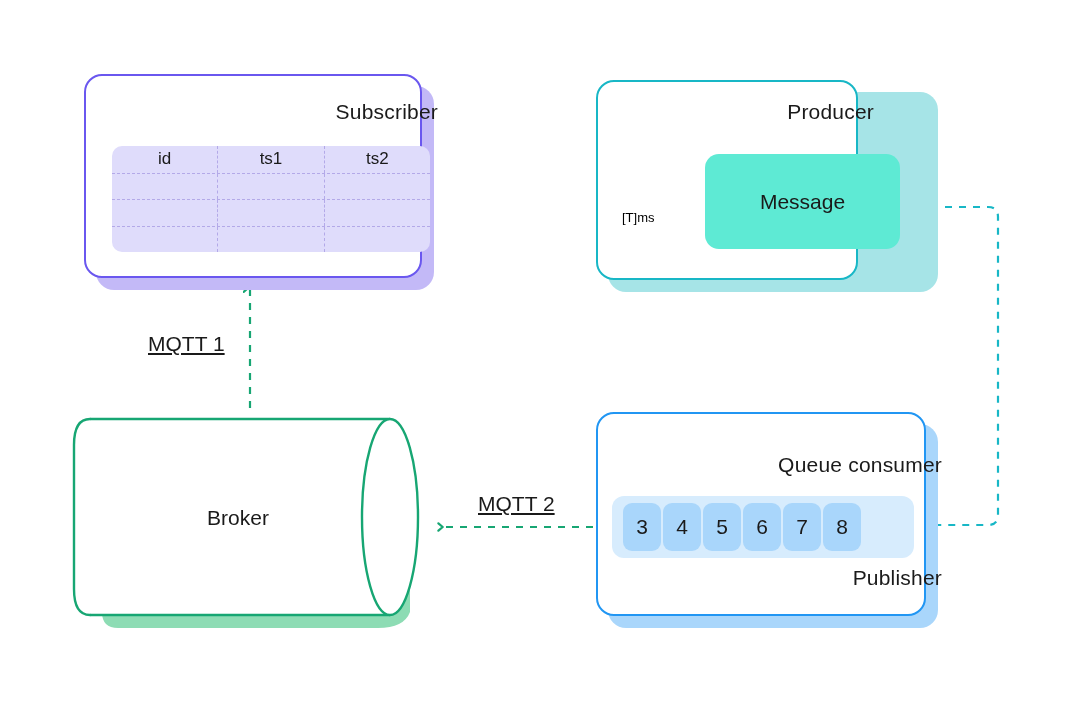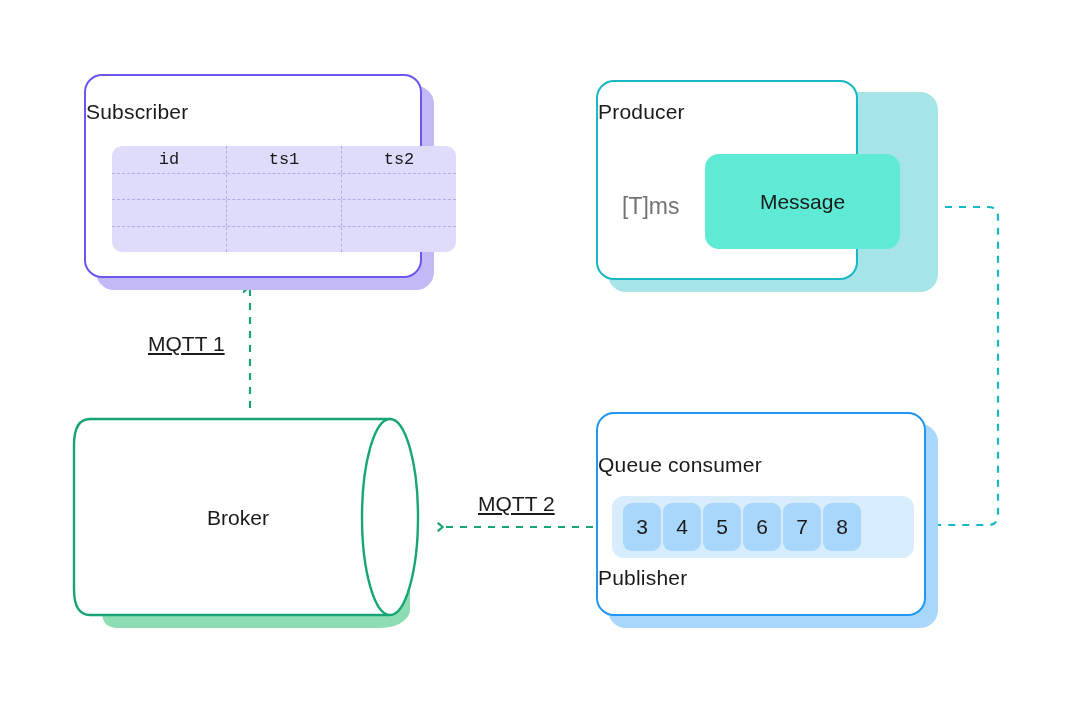--- a/index.html
+++ b/index.html
@@ -35,47 +35,47 @@
   }
   .card-shadow {
     position: absolute;
     border-radius: 18px;
     z-index: 2;
   }
   .card-title {
     position: absolute;
     left: 0;
     width: 100%;
-    text-align: left;
+    text-align: right;
     font-size: 21px;
     color: #1a1a1a;
     letter-spacing: .2px;
     white-space: nowrap;
+    padding-left: 18px;
   }
 
   
   #subscriber-card {
     left: 84px; top: 74px;
     width: 338px; height: 204px;
     border: 2.5px solid #6a57ef;
   }
   #subscriber-shadow {
     left: 96px; top: 86px;
     width: 338px; height: 204px;
     background: #c3b9f7;
   }
   #subscriber-title { top: 24px; }
   #subscriber-table {
     position: absolute;
     left: 26px; top: 70px;
-    width: 344px; height: 106px;
+    width: 318px; height: 106px;
     background: #dfdcfb;
     border-radius: 10px;
     overflow: hidden;
-    font-family: Liberation Mono, monospace;
   }
   .tbl-row {
     display: flex;
     height: 26.5px;
     box-sizing: border-box;
   }
   .tbl-row.header { height: 26.5px; }
   .tbl-row.body { border-top: 1px dashed #b3a9e8; }
   .tbl-cell {
     flex: 1 1 0;
@@ -107,23 +107,23 @@
     background: #5eead4;
     border-radius: 14px;
     display: flex;
     align-items: center;
     justify-content: center;
     font-size: 21px;
     color: #1a1a1a;
   }
   #tms-label {
     position: absolute;
-    left: 24px; top: 111px;
-    font-size: 23px;
-    color: #737373;
+    left: 24px; top: 128px;
+    font-size: 13px;
+    color: #000000;
     white-space: nowrap;
   }
 
   
   #publisher-card {
     left: 596px; top: 412px;
     width: 330px; height: 204px;
     border: 2.5px solid #2196f3;
   }
   #publisher-shadow {

